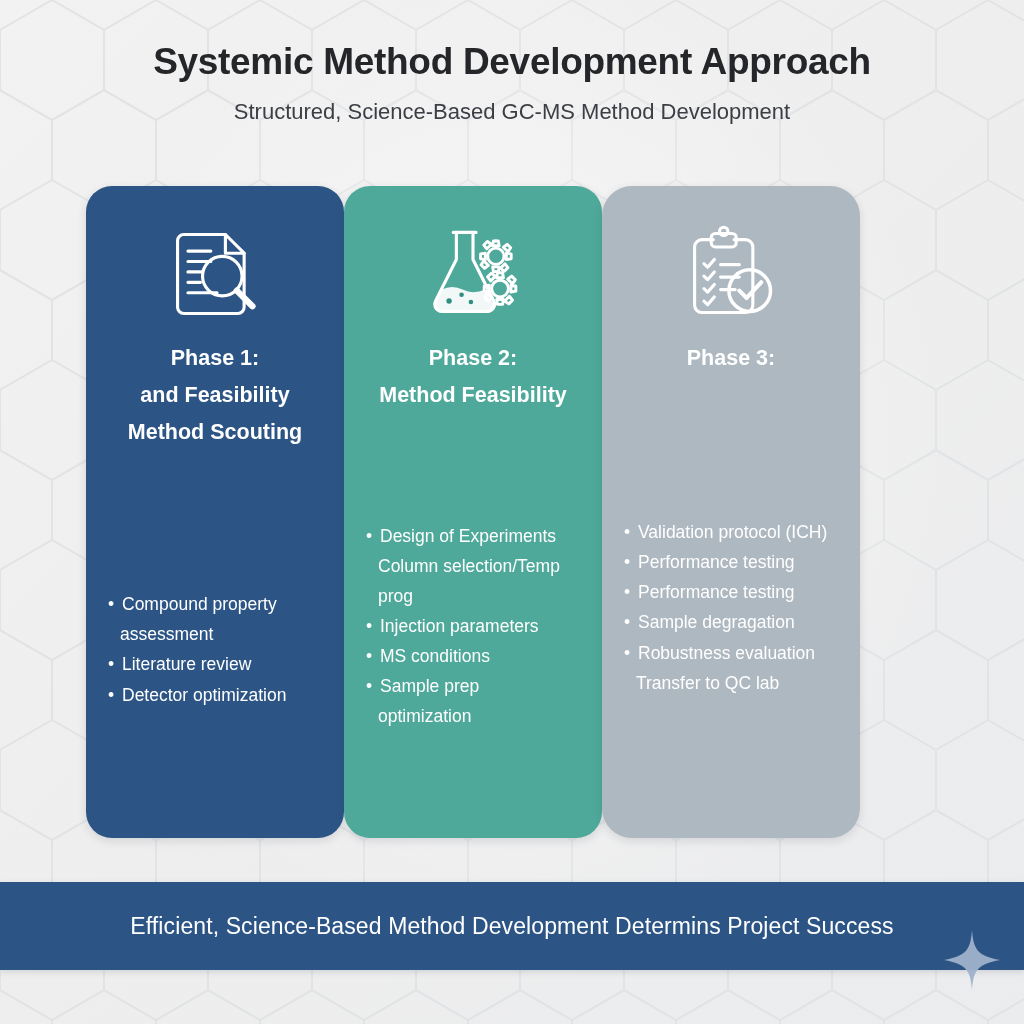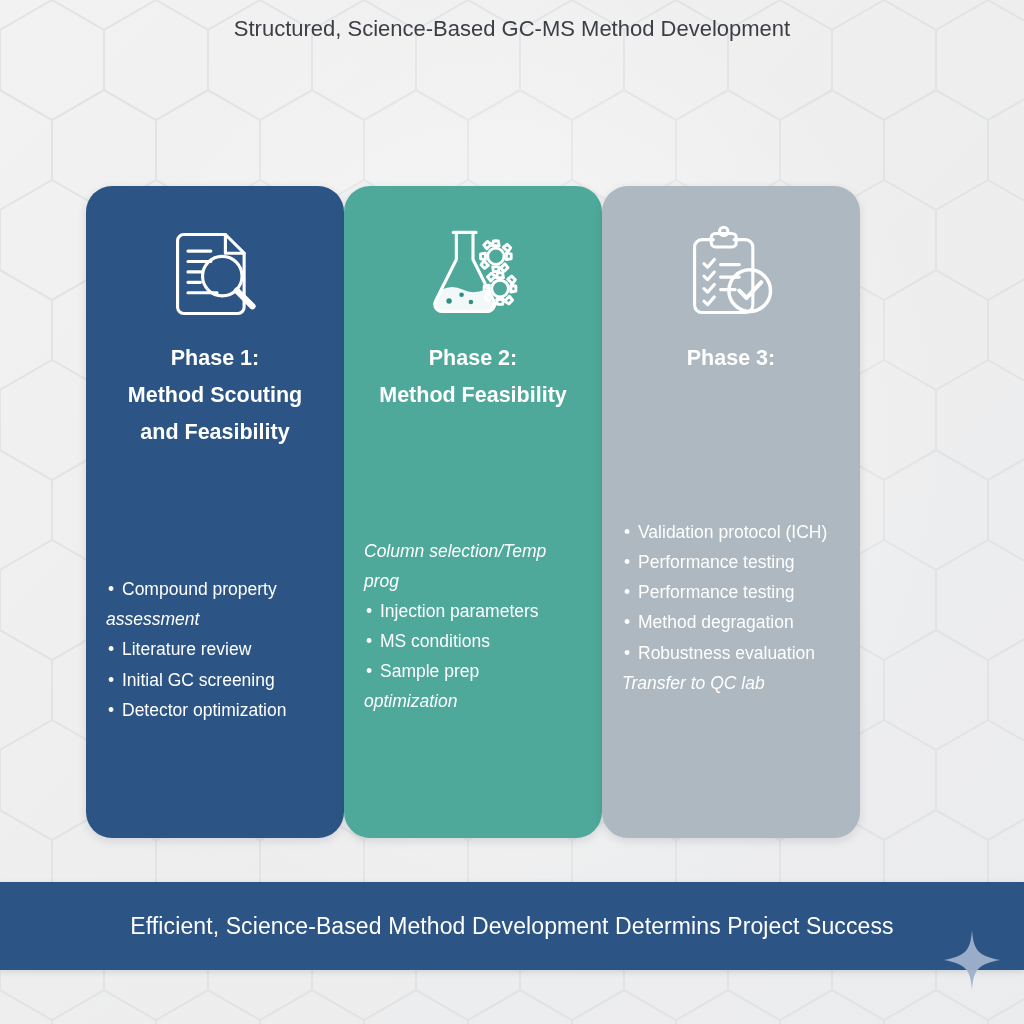--- a/index.html
+++ b/index.html
@@ -124,27 +124,27 @@
   }
   .card-bullets li::before {
     content: "\2022";
     position: absolute;
     left: 22px;
     top: 0;
     font-size: 17.5px;
     line-height: 1.72;
     color: #ffffff;
   }
-  .card-bullets li.cont { padding-left: 20px; font-style: italic; }
+  .card-bullets li.cont { padding-left: 34px; }
   .card-bullets li.cont::before { content: ""; }
 
   
   .card-1 { background: #2c5585; }
   .card-2 { background: #4ea99a; }
-  .card-3 { background: #aeb8c0; }
+  .card-3 { background: #aeb8c0; border-radius: 30px; }
   .card-1 .card-bullets { padding-top: 10px; }
 
   
   #footer {
     position: absolute;
     left: 0;
     top: 882px;
     width: 1024px;
     height: 88px;
     background: #2c5585;
@@ -186,45 +186,45 @@
           <path d="M0 90 L52 120 L52 180 L0 210 L-52 180 L-52 120 Z"></path>
           <path d="M104 90 L156 120 L156 180 L104 210 L52 180 L52 120 Z"></path>
         </g>
       </pattern>
     </defs>
     <rect x="0" y="0" width="1024" height="1024" fill="url(#hexpat)"></rect>
   </svg>
   <div id="vignette"></div>
 
   <div id="header">
+    <h1 id="title" style="color: rgb(36, 38, 42);">Systemic Method Development Approach</h1>
     <h2 id="subtitle" style="color: rgb(59, 62, 68); text-align: center;">Structured, Science-Based GC-MS Method Development</h2>
   </div>
 
   <div id="cards">
 
     <div class="card card-1" style="background: rgb(44, 85, 133);">
       <span class="card-icon">
         <svg viewBox="0 0 100 100" fill="none" stroke="#ffffff" stroke-width="3" stroke-linecap="round" stroke-linejoin="round">
           <path d="M20 12 h40 l18 18 v52 a6 6 0 0 1 -6 6 H20 a6 6 0 0 1 -6 -6 V18 a6 6 0 0 1 6 -6 z"></path>
           <path d="M60 12 v18 h18"></path>
           <path d="M24 28 h22 M24 38 h22 M24 48 h14 M24 58 h12 M24 68 h28"></path>
           <circle cx="57" cy="52" r="19"></circle>
           <path d="M71 66 L86 81" stroke-width="6"></path>
         </svg>
       </span>
       <div class="card-title">
         <div>Phase 1:</div>
+        <div>and Feasibility</div>
         <div>Method Scouting</div>
-        <div>and Feasibility</div>
       </div>
       <ul class="card-bullets">
         <li>Compound property</li>
         <li class="cont">assessment</li>
         <li>Literature review</li>
-        <li>Initial GC screening</li>
         <li>Detector optimization</li>
       </ul>
     </div>
 
     <div class="card card-2" style="background: rgb(78, 169, 154);">
       <span class="card-icon">
         <svg viewBox="0 0 100 100" fill="none" stroke="#ffffff" stroke-width="3" stroke-linecap="round" stroke-linejoin="round">
           <path d="M31 10 h22 M34 10 v26 L14 76 a7 7 0 0 0 6 10 h44 a7 7 0 0 0 6 -10 L50 36 V10"></path>
           <path d="M20 65 q10 -5 20 0 t22 0 l8 14 a5 5 0 0 1 -4 7 H17 a5 5 0 0 1 -4 -7 z" fill="#ffffff" stroke="none" opacity="0.92"></path>
           <circle cx="27" cy="76" r="2.6" fill="#2e8e80" stroke="none"></circle>
@@ -249,20 +249,21 @@
                      M11.8 -12.6 l3.7 3.7 l-2.9 4.2 l-4.8 -4.8 z
                      M-11.8 12.6 l-3.7 -3.7 l2.9 -4.2 l4.8 4.8 z"></path>
           </g>
         </svg>
       </span>
       <div class="card-title">
         <div>Phase 2:</div>
         <div>Method Feasibility</div>
       </div>
       <ul class="card-bullets">
+        <li>Design of Experiments</li>
         <li class="cont">Column selection/Temp</li>
         <li class="cont">prog</li>
         <li>Injection parameters</li>
         <li>MS conditions</li>
         <li>Sample prep</li>
         <li class="cont">optimization</li>
       </ul>
     </div>
 
     <div class="card card-3" style="background: rgb(174, 184, 192);">
@@ -279,21 +280,21 @@
           <path d="M58 66 l7 7 l14 -15" stroke-width="4"></path>
         </svg>
       </span>
       <div class="card-title">
         <div>Phase 3:</div>
       </div>
       <ul class="card-bullets">
         <li>Validation protocol (ICH)</li>
         <li>Performance testing</li>
         <li>Performance testing</li>
-        <li>Method degragation</li>
+        <li>Sample degragation</li>
         <li>Robustness evaluation</li>
         <li class="cont">Transfer to QC lab</li>
       </ul>
     </div>
 
   </div>
 
   <div id="footer" style="background: rgb(44, 85, 133);">
     <p id="footer-text">Efficient, Science-Based Method Development Determins Project Success</p>
   </div>

